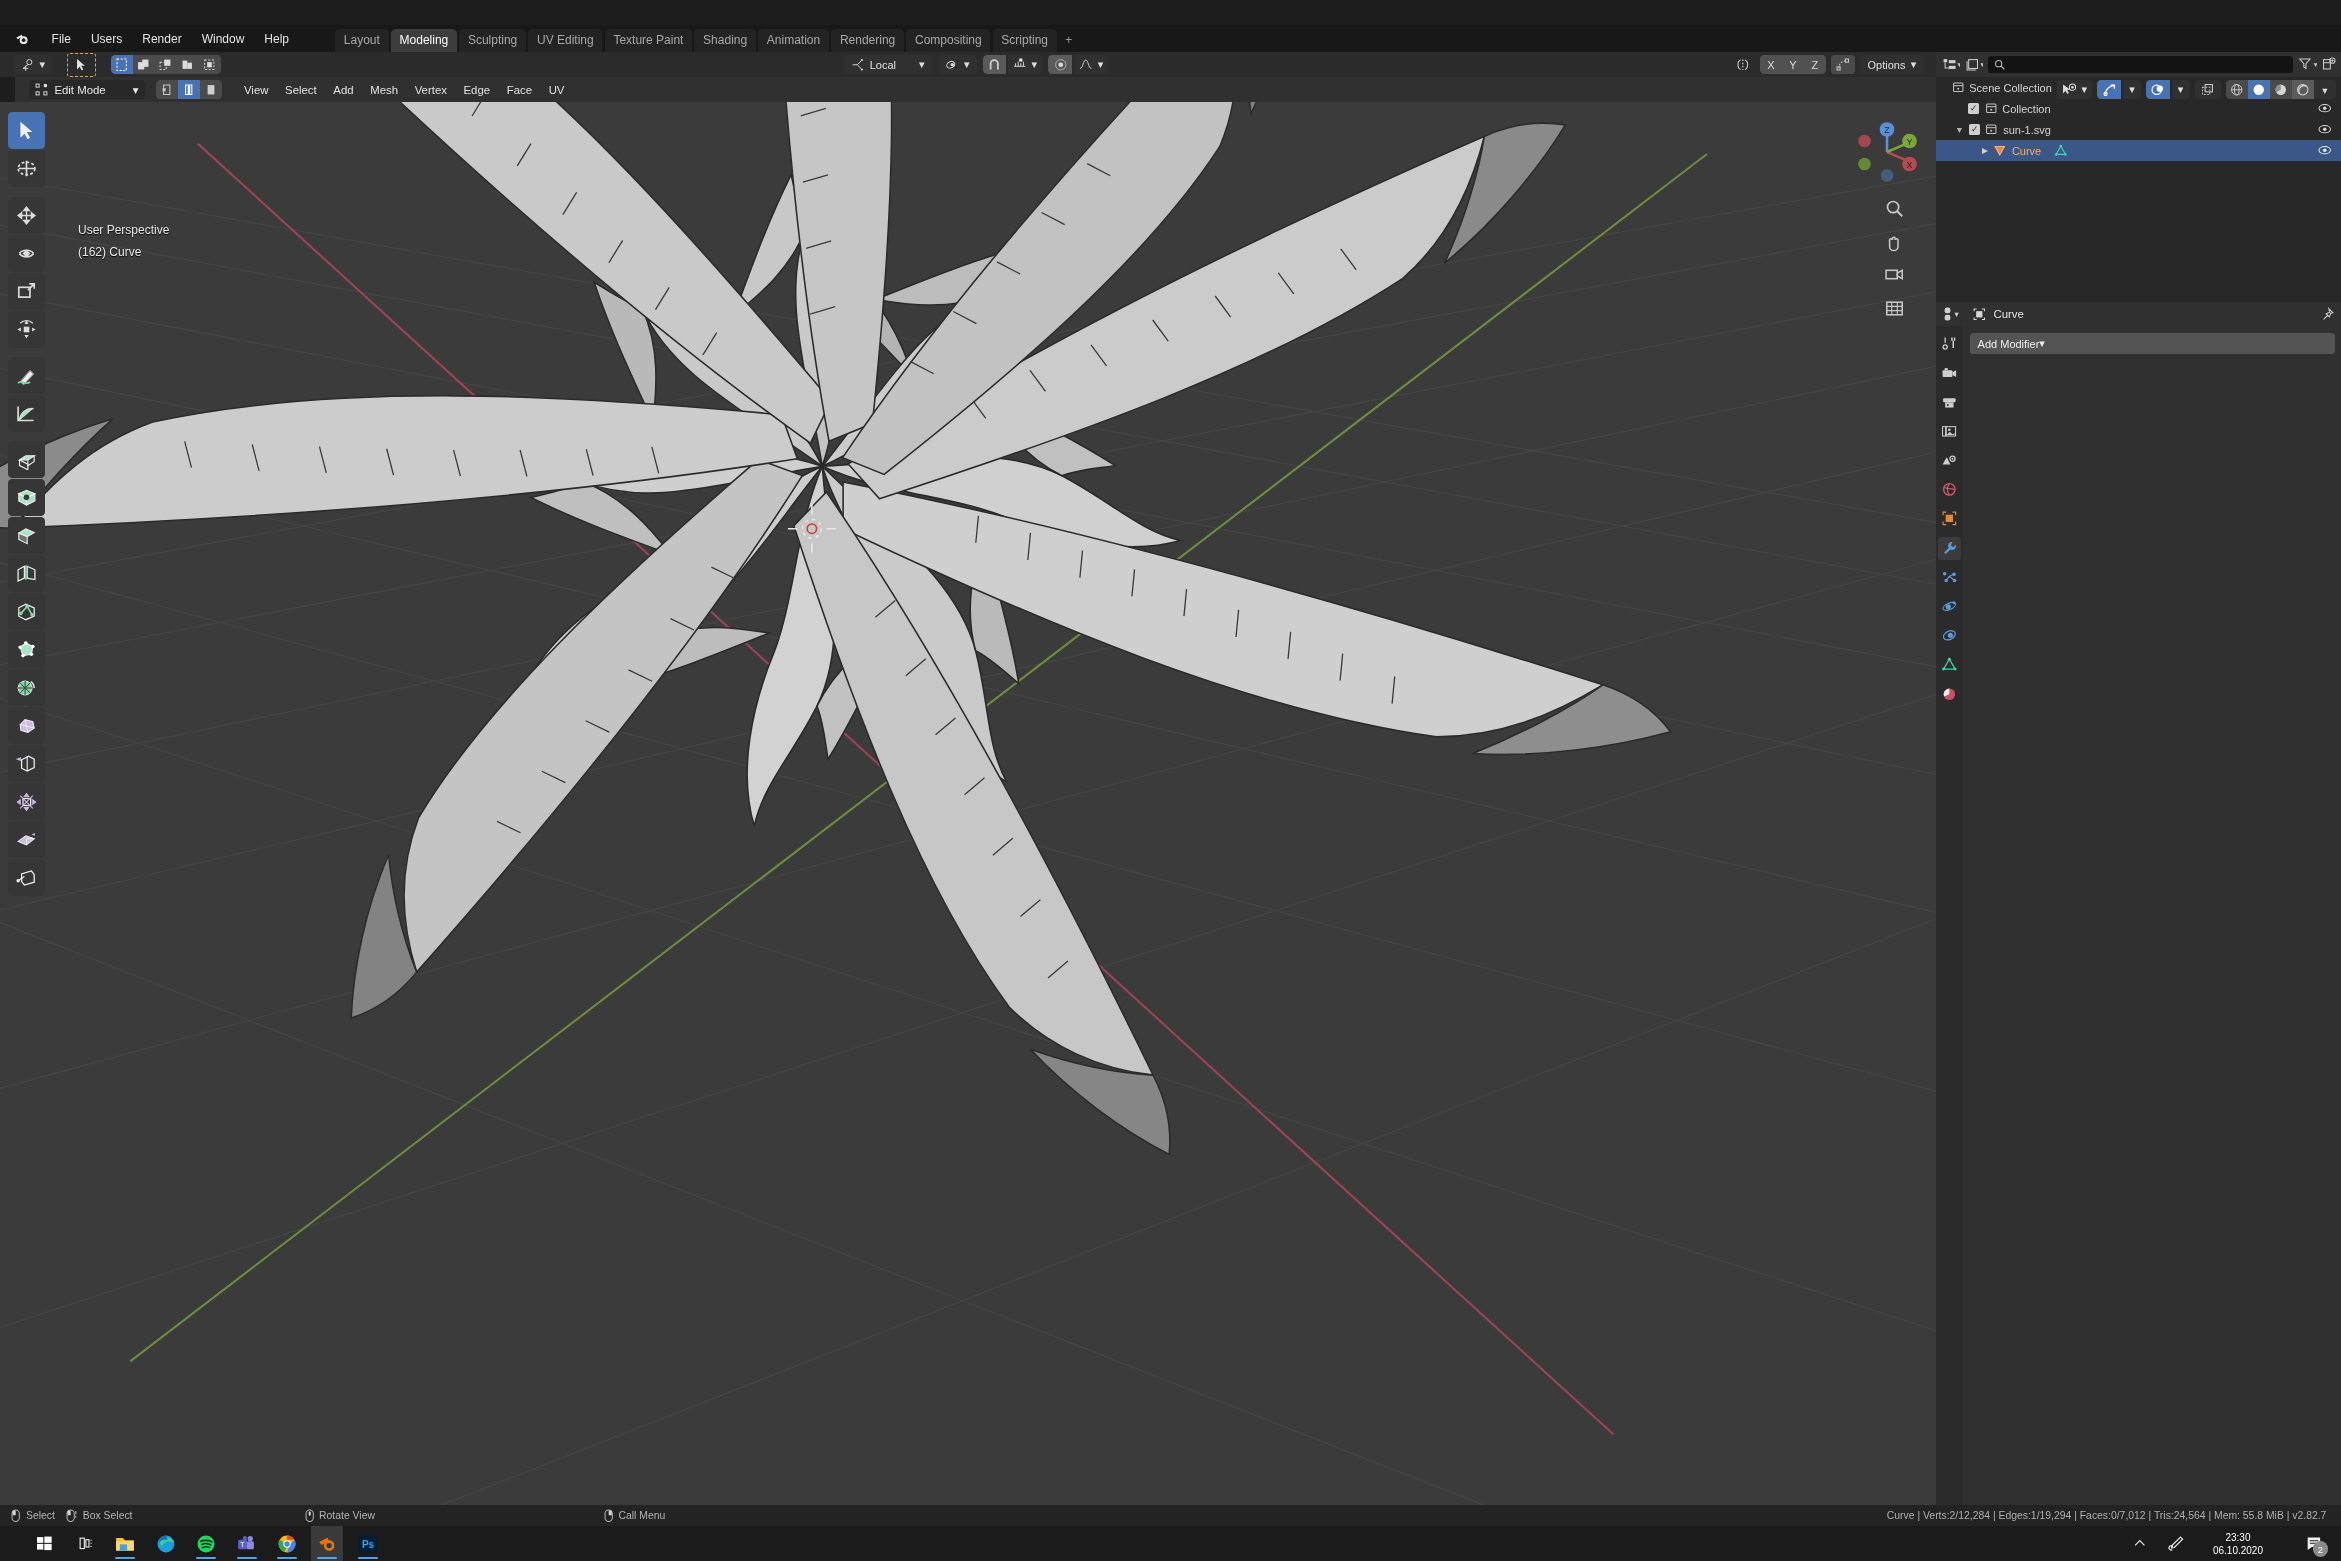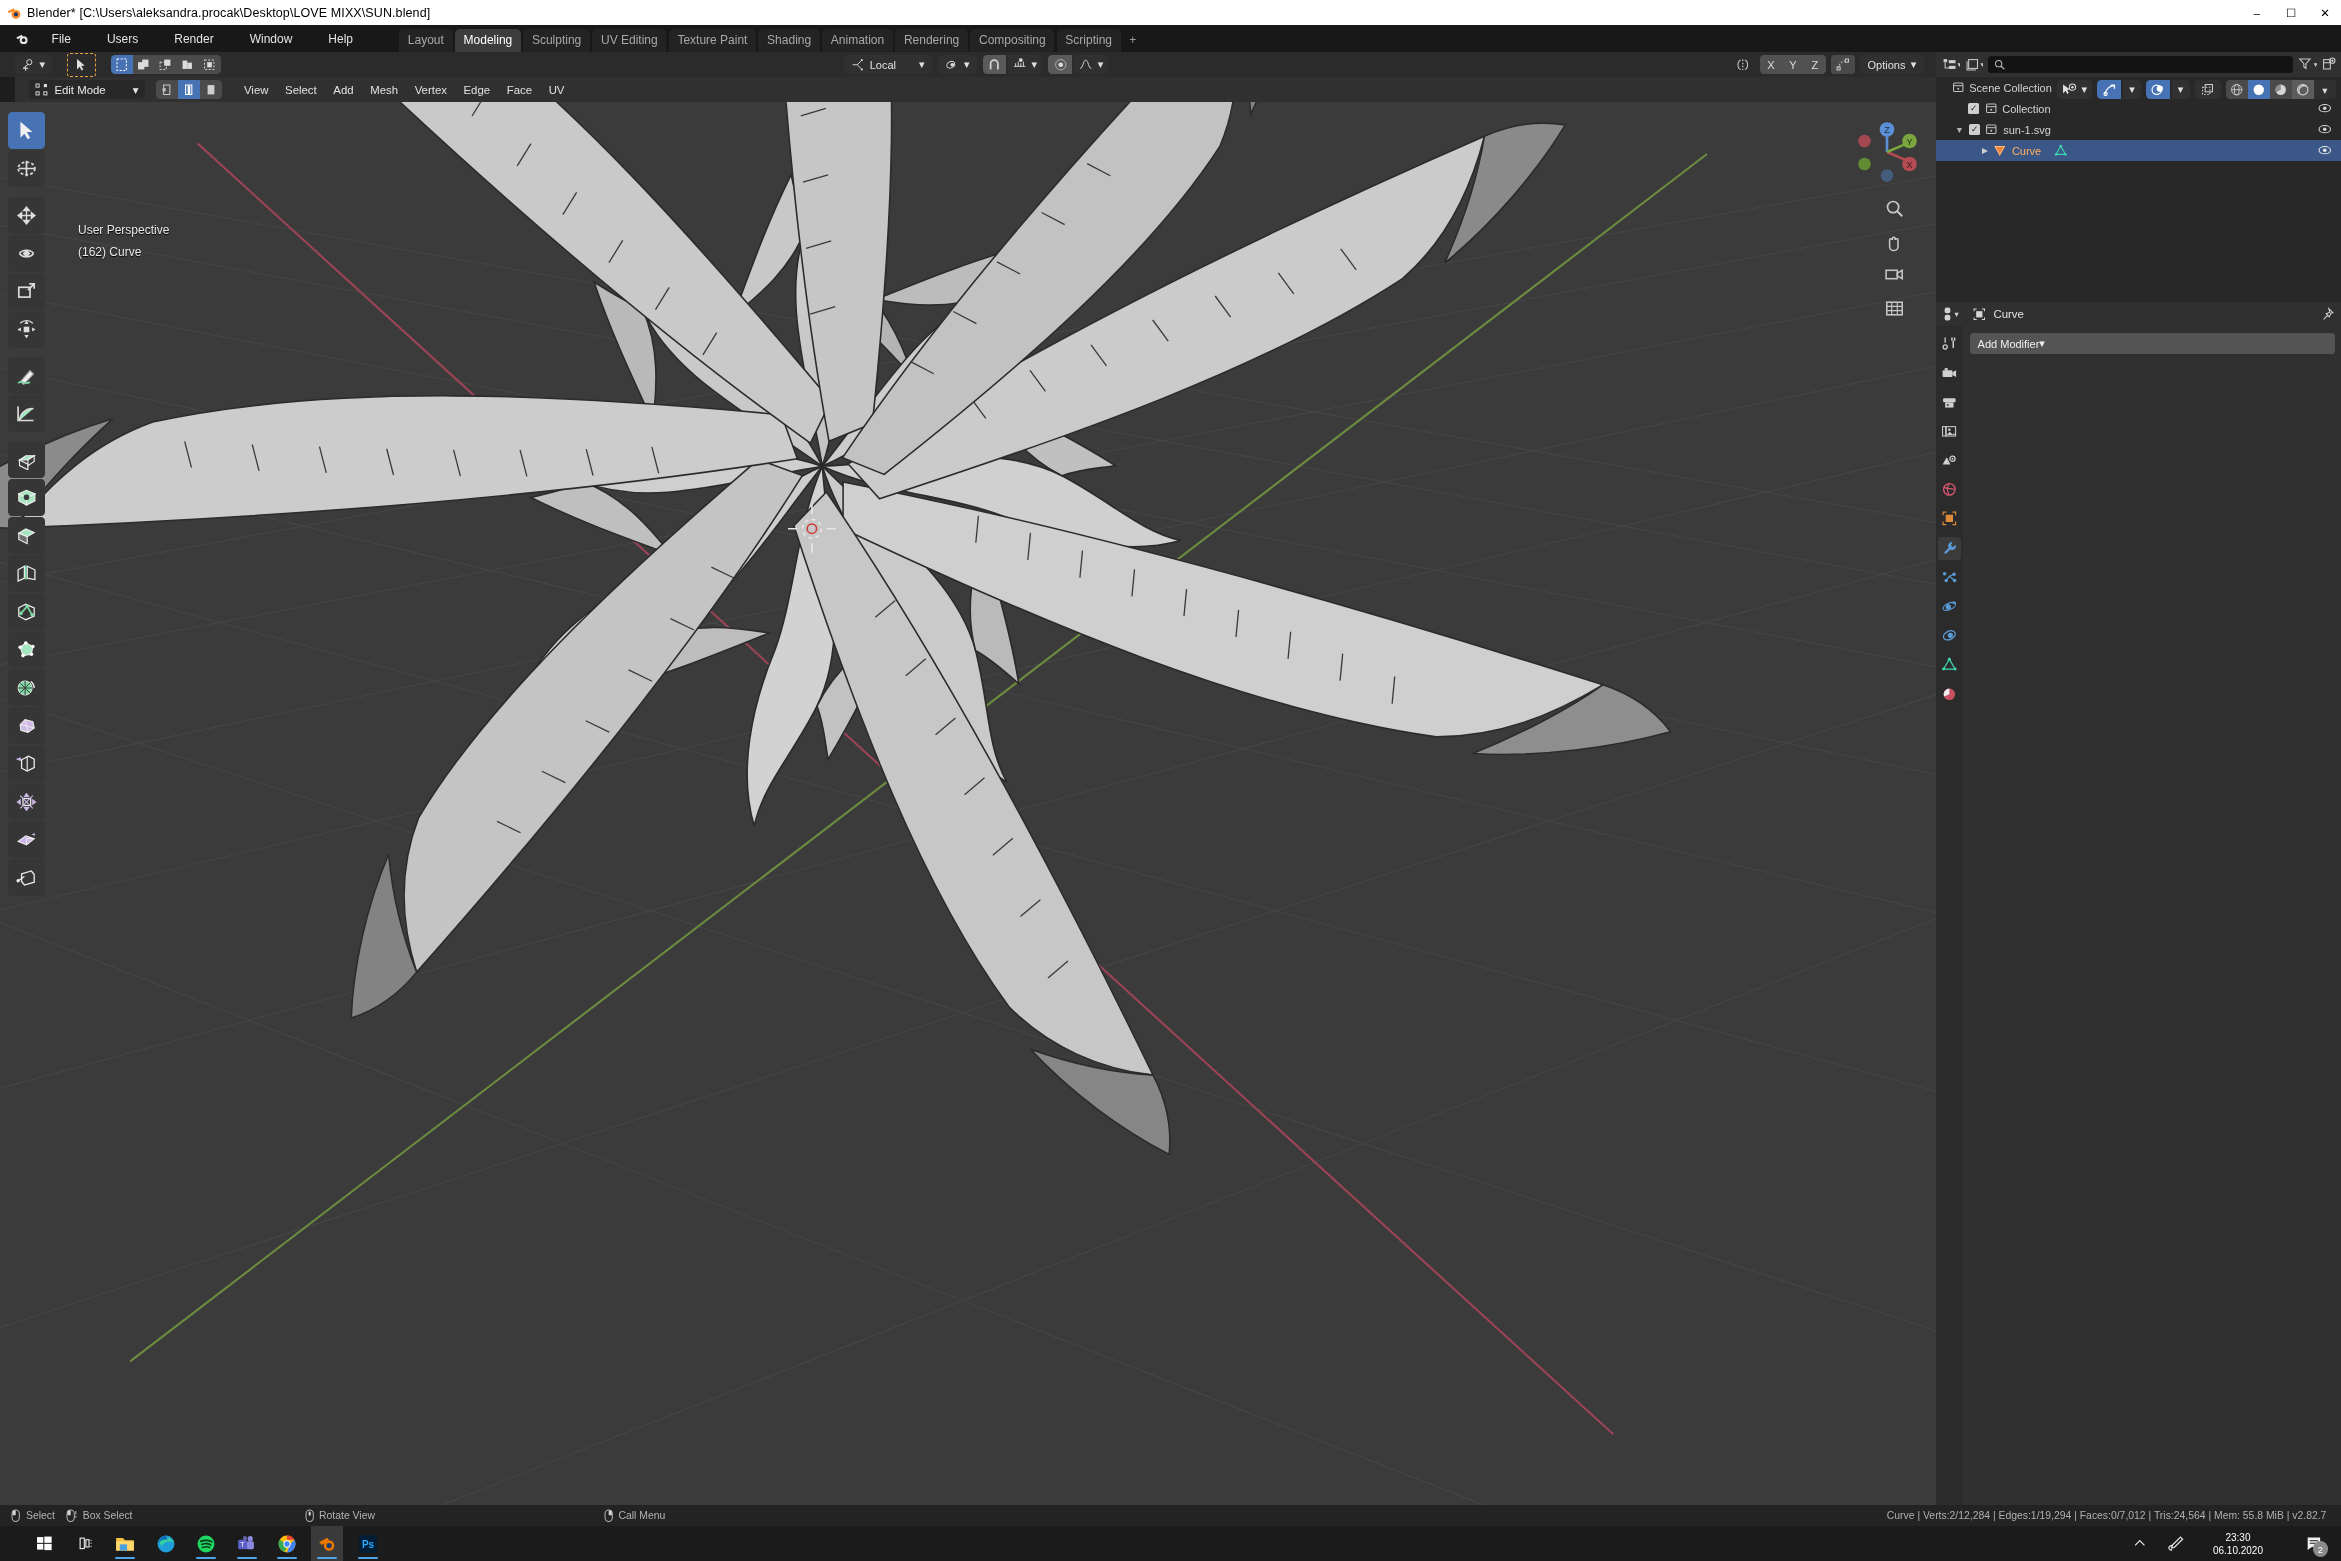--- a/index.html
+++ b/index.html
@@ -10,21 +10,21 @@
   .winbar{position:absolute;left:0;top:0;width:2342px;height:25px;background:#ffffff;display:flex;align-items:center;}
   .winbar .ico{width:17.7px;height:17.7px;margin-left:5.2px;margin-right:4.2px;}
   .winbar .title{font-size:12.5px;color:#000;font-family:"Liberation Sans",sans-serif;letter-spacing:0.1px;}
   .winctl{position:absolute;right:0;top:0;height:25px;display:flex;}
   .winctl div{width:34px;height:25px;display:flex;align-items:center;justify-content:center;color:#000;font-size:11.4px;font-family:"Liberation Sans",sans-serif;}
   .winctl div:last-child{color:#000;}
 
   
   .topbar{position:absolute;left:0;top:25px;width:2342px;height:27px;background:#181818;display:flex;align-items:center;}
   .blogo{width:15.6px;height:15.6px;margin-left:13.5px;margin-right:12.5px;}
-  .mmenu{display:flex;align-items:flex-end;gap:16px;}
+  .mmenu{display:flex;align-items:flex-end;gap:0px;}
   .mmenu span{color:#e4e4e4;font-size:12px;padding:3.1px 10px;font-family:"Liberation Sans",sans-serif;}
   .wstabs{display:flex;align-items:flex-end;margin-left:36px;gap:2.1px;height:27px;}
   .wstab{color:#a8a8a8;font-size:12px;padding:4.7px 8.8px 4.7px 8.8px;background:#232323;border-radius:4.7px 4.7px 0 0;font-family:"Liberation Sans",sans-serif;align-self:flex-end;margin-bottom:0px;}
   .wstab.active{background:#3d3d3d;color:#ffffff;}
   .wstab.plus{background:transparent;color:#9a9a9a;padding:4.7px 6.2px;}
 
   .scenefield{position:absolute;top:27px;right:0;width:401px;height:25px;display:flex;align-items:center;gap:3.1px;}
   .sfbox{background:#282828;border-radius:3.6px;height:17.7px;display:flex;align-items:center;padding:0 5.2px;color:#d0d0d0;font-size:10.4px;font-family:"Liberation Sans",sans-serif;}
 
   
@@ -87,35 +87,20 @@
   .tbicon .underline{position:absolute;bottom:1.6px;left:6.2px;width:20px;height:2.1px;background:#4ea5ea;border-radius:1px;}
   .clock{position:absolute;right:94px;top:0;height:35px;display:flex;flex-direction:column;align-items:center;justify-content:center;color:#fff;font-size:10px;line-height:13px;font-family:"Liberation Sans",sans-serif;}
   .tray{position:absolute;right:172px;top:0;height:35px;display:flex;align-items:center;gap:21px;}
   svg{display:block;}
 </style>
 </head>
 <body>
 
 <div id="app">
 
-  <div class="winbar">
-    <span class="ico">
-      <svg width="17.7" height="17.7" viewBox="0 0 34 34">
-        <circle cx="21" cy="20" r="8.5" fill="#ff8c28"></circle>
-        <circle cx="21" cy="20" r="4" fill="#1b3a6b"></circle>
-        <path d="M5 14 L17 8 L19 12 L8 18 Z" fill="#ff8c28"></path>
-      </svg>
-    </span>
-    <span class="title">Blender* [C:\Users\aleksandra.procak\Desktop\LOVE MIXX\SUN.blend]</span>
-    <div class="winctl">
-      <div>–</div>
-      <div>☐</div>
-      <div>✕</div>
-    </div>
-  </div>
 
   <div class="topbar">
     <span class="blogo">
       <svg width="15.6" height="15.6" viewBox="0 0 34 34">
         <circle cx="21" cy="20" r="8.5" fill="#e8e8e8"></circle>
         <circle cx="21" cy="20" r="4" fill="#181818"></circle>
         <path d="M5 14 L17 8 L19 12 L8 18 Z" fill="#e8e8e8"></path>
       </svg>
     </span>
     <div class="mmenu">

